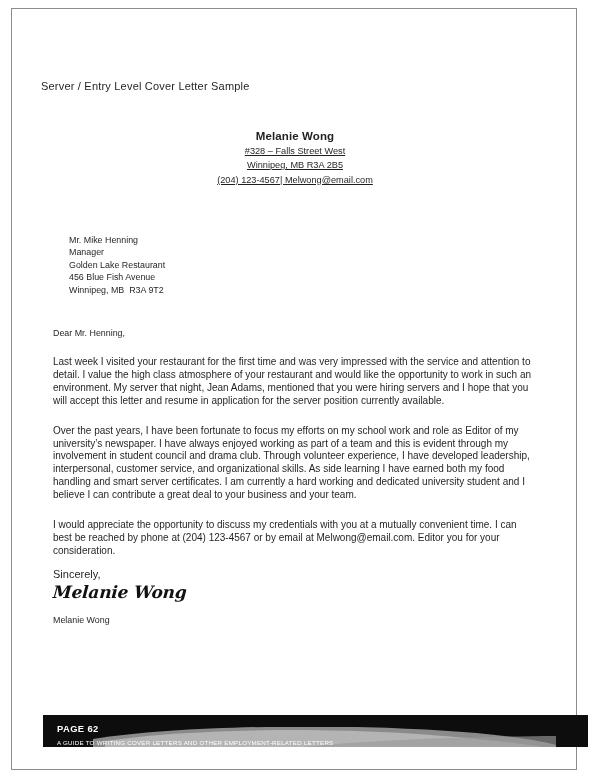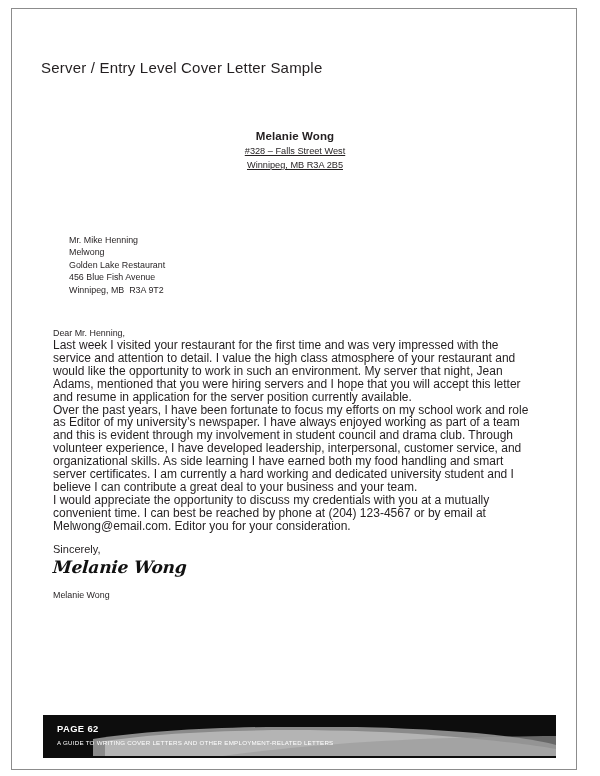--- a/index.html
+++ b/index.html
@@ -29,22 +29,22 @@
     left: 0;
     top: 0;
     right: 0;
     bottom: 0;
   }
 
   
   #doc-title {
     position: absolute;
     left: 29px;
-    top: 50px;
-    font-size: 15px;
+    top: 71px;
+    font-size: 11px;
     letter-spacing: 0.2px;
     color: #231f20;
     white-space: nowrap;
   }
 
   
   #letterhead {
     position: absolute;
     left: 29px;
     top: 120px;
@@ -78,21 +78,22 @@
     font-size: 8.9px;
     line-height: 12.4px;
   }
   .addr div { white-space: pre; margin-left: 16px; }
   .salutation {
     margin-top: 31px;
     font-size: 8.9px;
     line-height: 12px;
   }
   .para {
-    font-size: 12px;
+    margin-top: 17px;
+    font-size: 10px;
     line-height: 12.9px;
     text-align: left;
   }
   .para b { font-weight: normal; }
   .closing {
     margin-top: 10px;
     font-size: 11px;
     line-height: 12px;
   }
   .signature {
@@ -112,23 +113,24 @@
     font-size: 8.9px;
     line-height: 12px;
   }
 
   
   #footer {
     position: absolute;
     left: 31px;
     top: 706px;
     width: 513px;
-    height: 43px;
+    height: 32px;
     background: #0d0d0d;
     overflow: hidden;
+    padding-left: 32px;
   }
   #footer svg {
     position: absolute;
     left: 0;
     top: 0;
     width: 513px;
     height: 41px;
   }
   #footer .ftxt {
     position: absolute;
@@ -154,28 +156,29 @@
 
 <div id="page">
   <div class="sheet">
 
     <div id="doc-title">Server / Entry Level Cover Letter Sample</div>
 
     <div id="letterhead">
       <div class="name">Melanie Wong</div>
       <div class="line">#328 – Falls Street West</div>
       <div class="line">Winnipeg, MB  R3A 2B5</div>
+      <div class="line">(204) 123-4567| Melwong@email.com</div>
     </div>
 
     <div id="body-block">
 
 
       <div class="addr">
         <div>Mr. Mike Henning</div>
-        <div>Melwong</div>
+        <div>Manager</div>
         <div>Golden Lake Restaurant</div>
         <div>456 Blue Fish Avenue</div>
         <div>Winnipeg, MB  R3A 9T2</div>
       </div>
 
       <div class="salutation">Dear Mr. Henning,</div>
 
       <div class="para">Last week I visited your restaurant for the first time and was very impressed with the service and attention to detail.  I value the high class atmosphere of your restaurant and would like the opportunity to work in such an environment.  My server that night, Jean Adams, mentioned that you were hiring servers and I hope that you will accept this letter and resume in application for the server position currently available.</div>
 
       <div class="para">Over the past years, I have been fortunate to focus my efforts on my school work and role as Editor of my university’s newspaper.  I have always enjoyed working as part of a team and this is evident through my involvement in student council and drama club.  Through volunteer experience, I have developed leadership, interpersonal, customer service, and organizational skills.  As side learning I have earned both my food handling and smart server certificates.  I am currently a hard working and dedicated university student and I believe I can contribute a great deal to your business and your team.</div>

